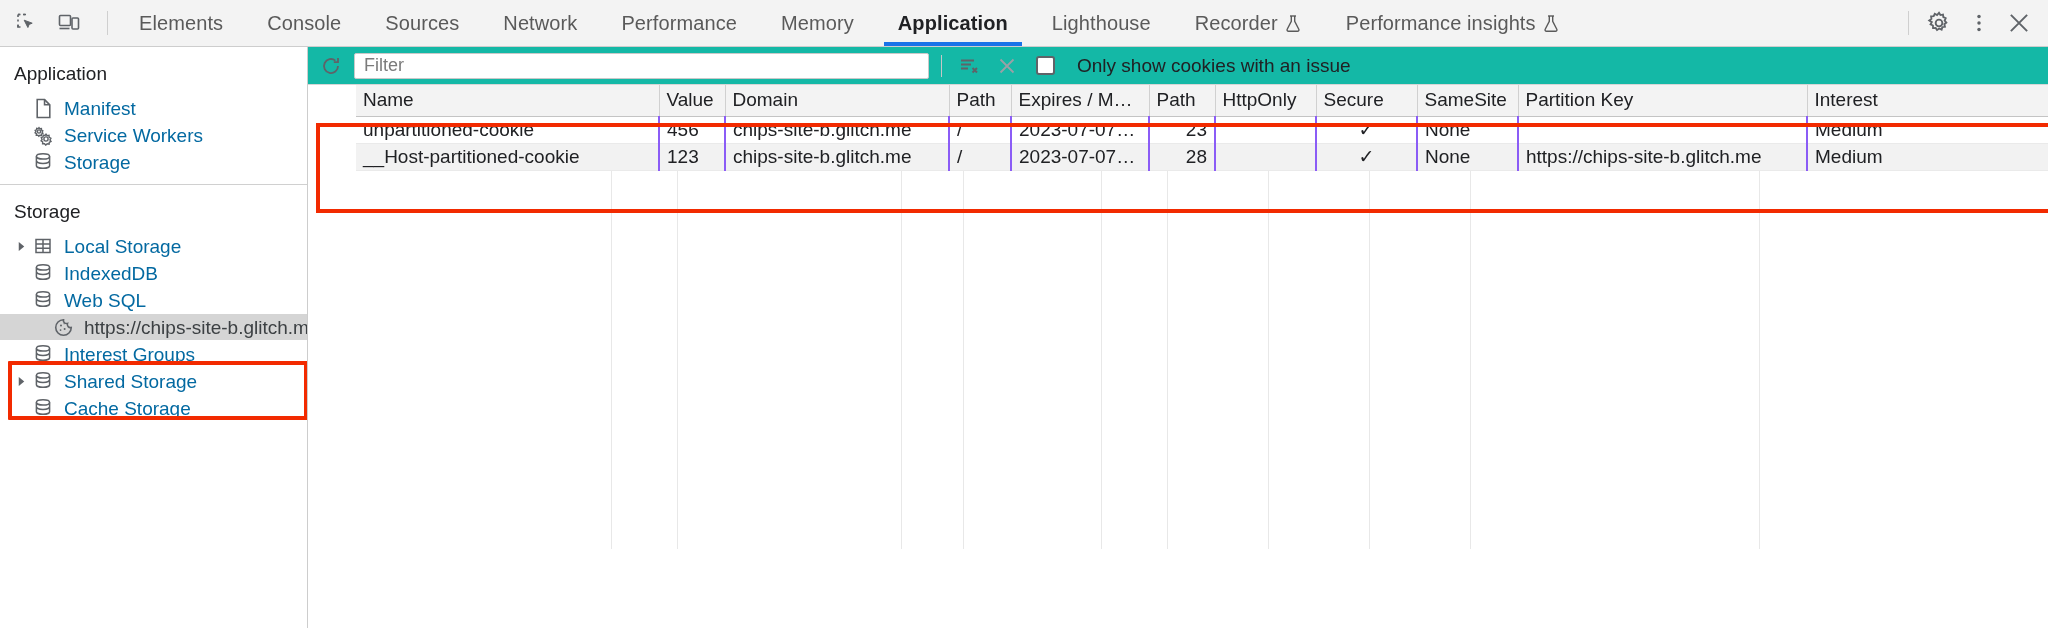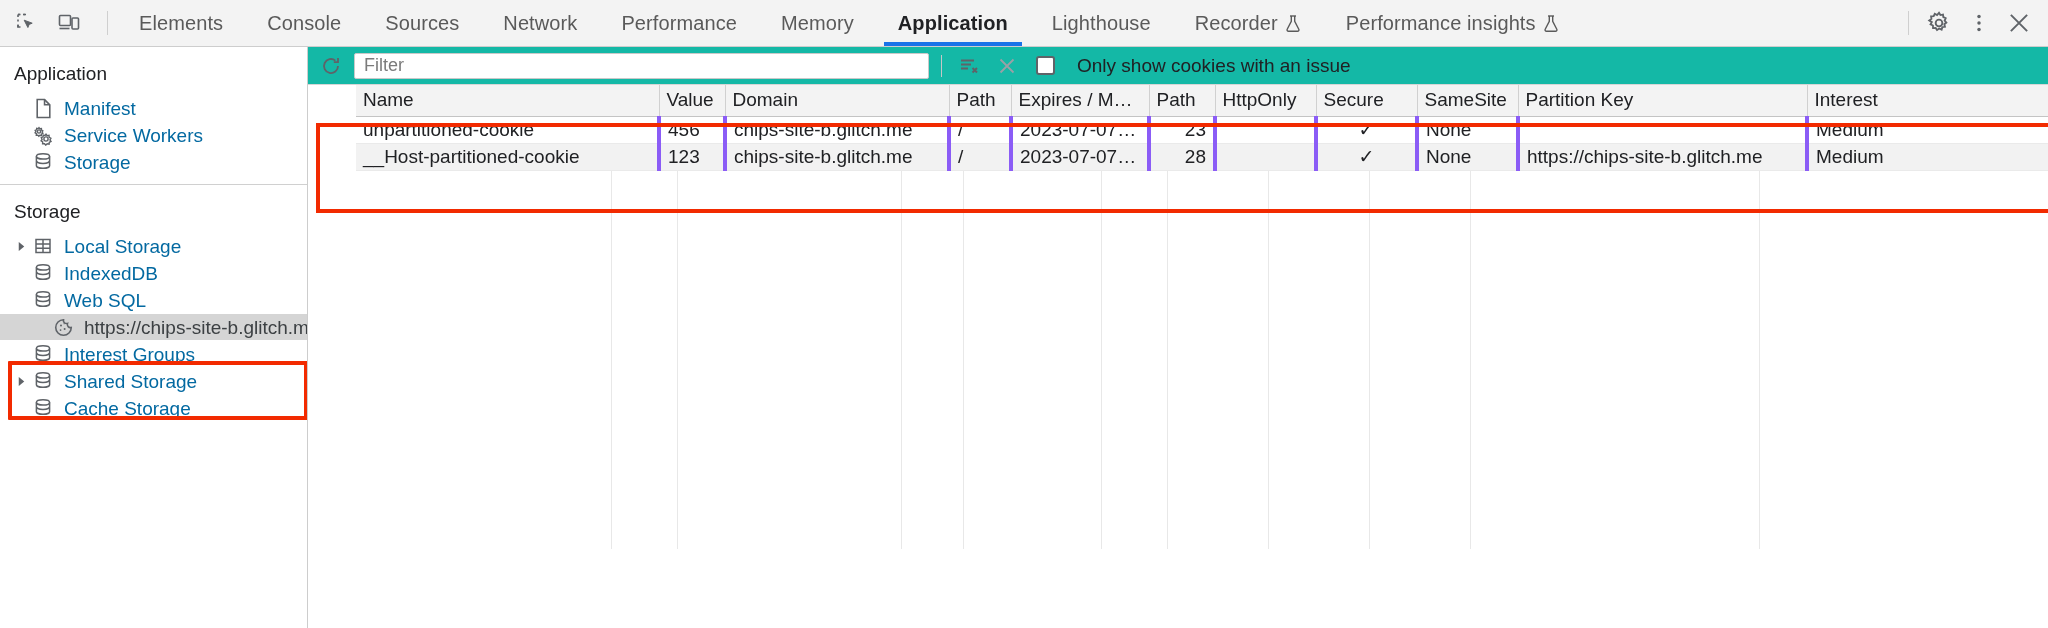--- a/index.html
+++ b/index.html
@@ -164,21 +164,21 @@
     border-right: 1px solid #d0d0d0;
     border-bottom: 1px solid #c4c4c4;
     color: #202124;
     white-space: nowrap;
     overflow: hidden;
     text-overflow: ellipsis;
   }
   table.grid td {
     height: 27px;
     padding: 0 7px;
-    border-right: 4px solid #8b5cf6;
+    border-right: 2px solid #8b5cf6;
     border-bottom: 1px solid #eaeaea;
     white-space: nowrap;
     overflow: hidden;
     text-overflow: ellipsis;
   }
   table.grid tr.row-odd td { background: #fff; }
   table.grid tr.row-even td { background: #f2f2f2; }
   td.num { text-align: right; }
   td.center { text-align: center; }
   td.namecell { padding-left: 28px; }

